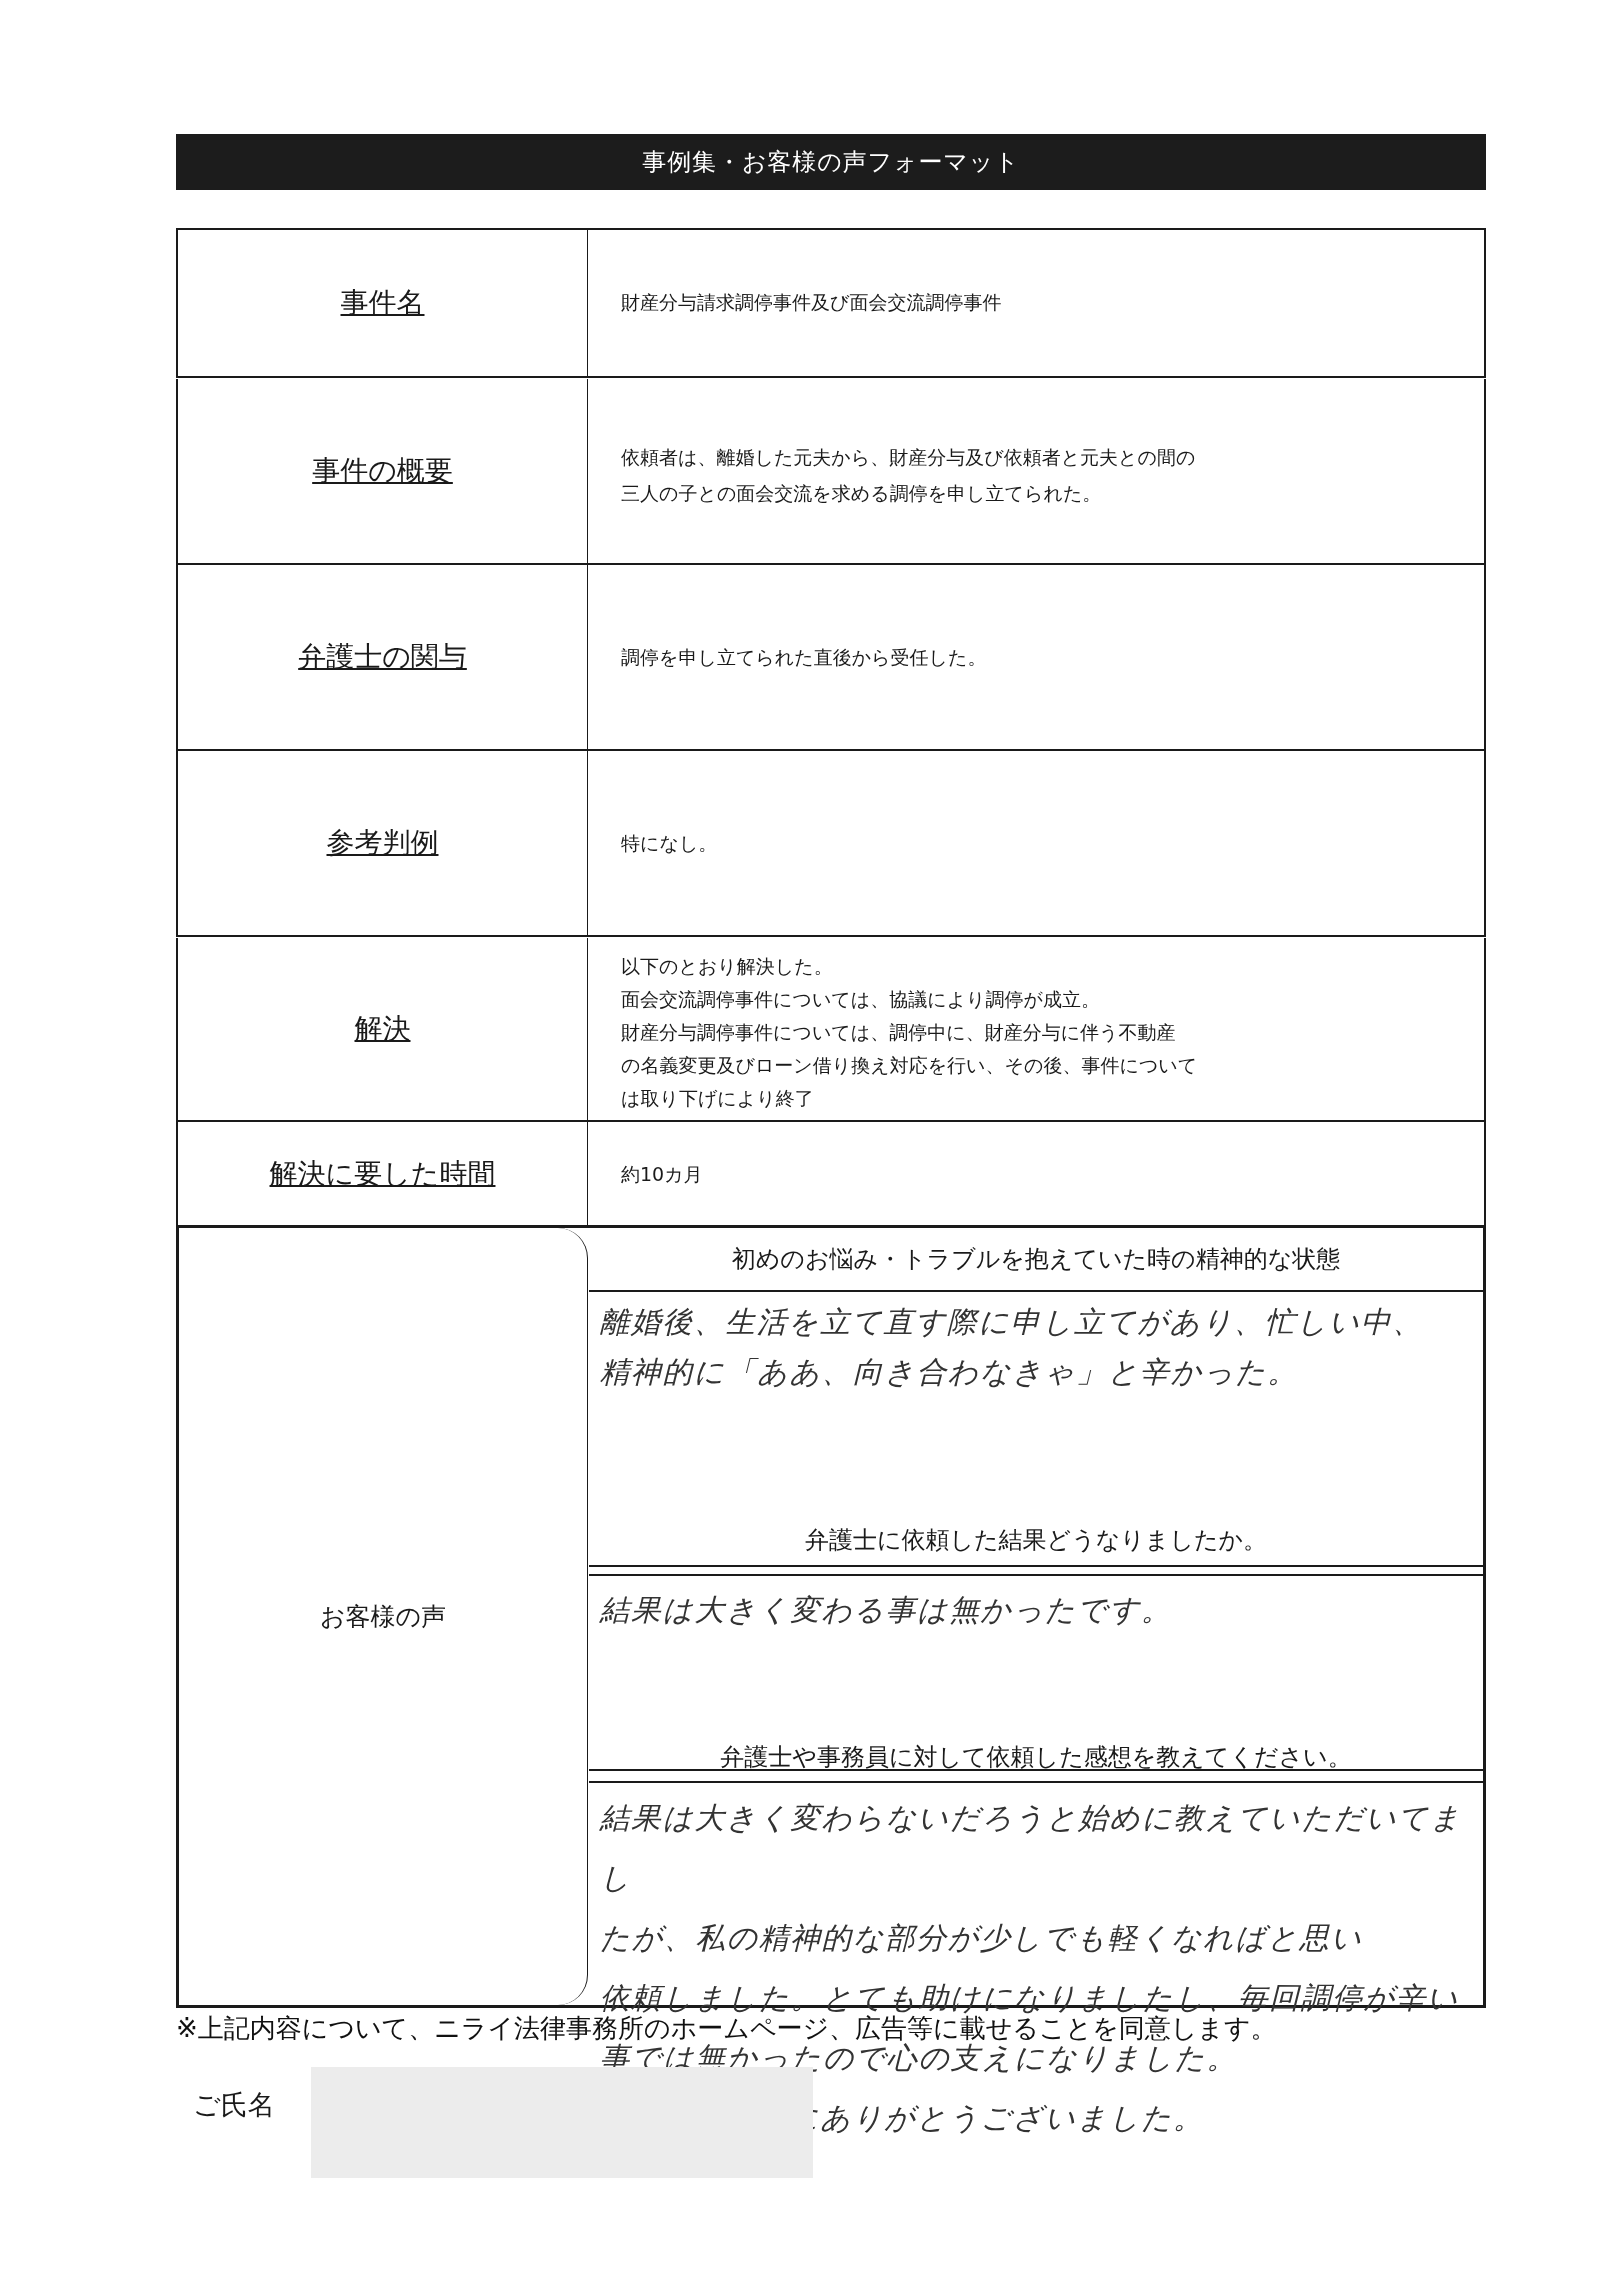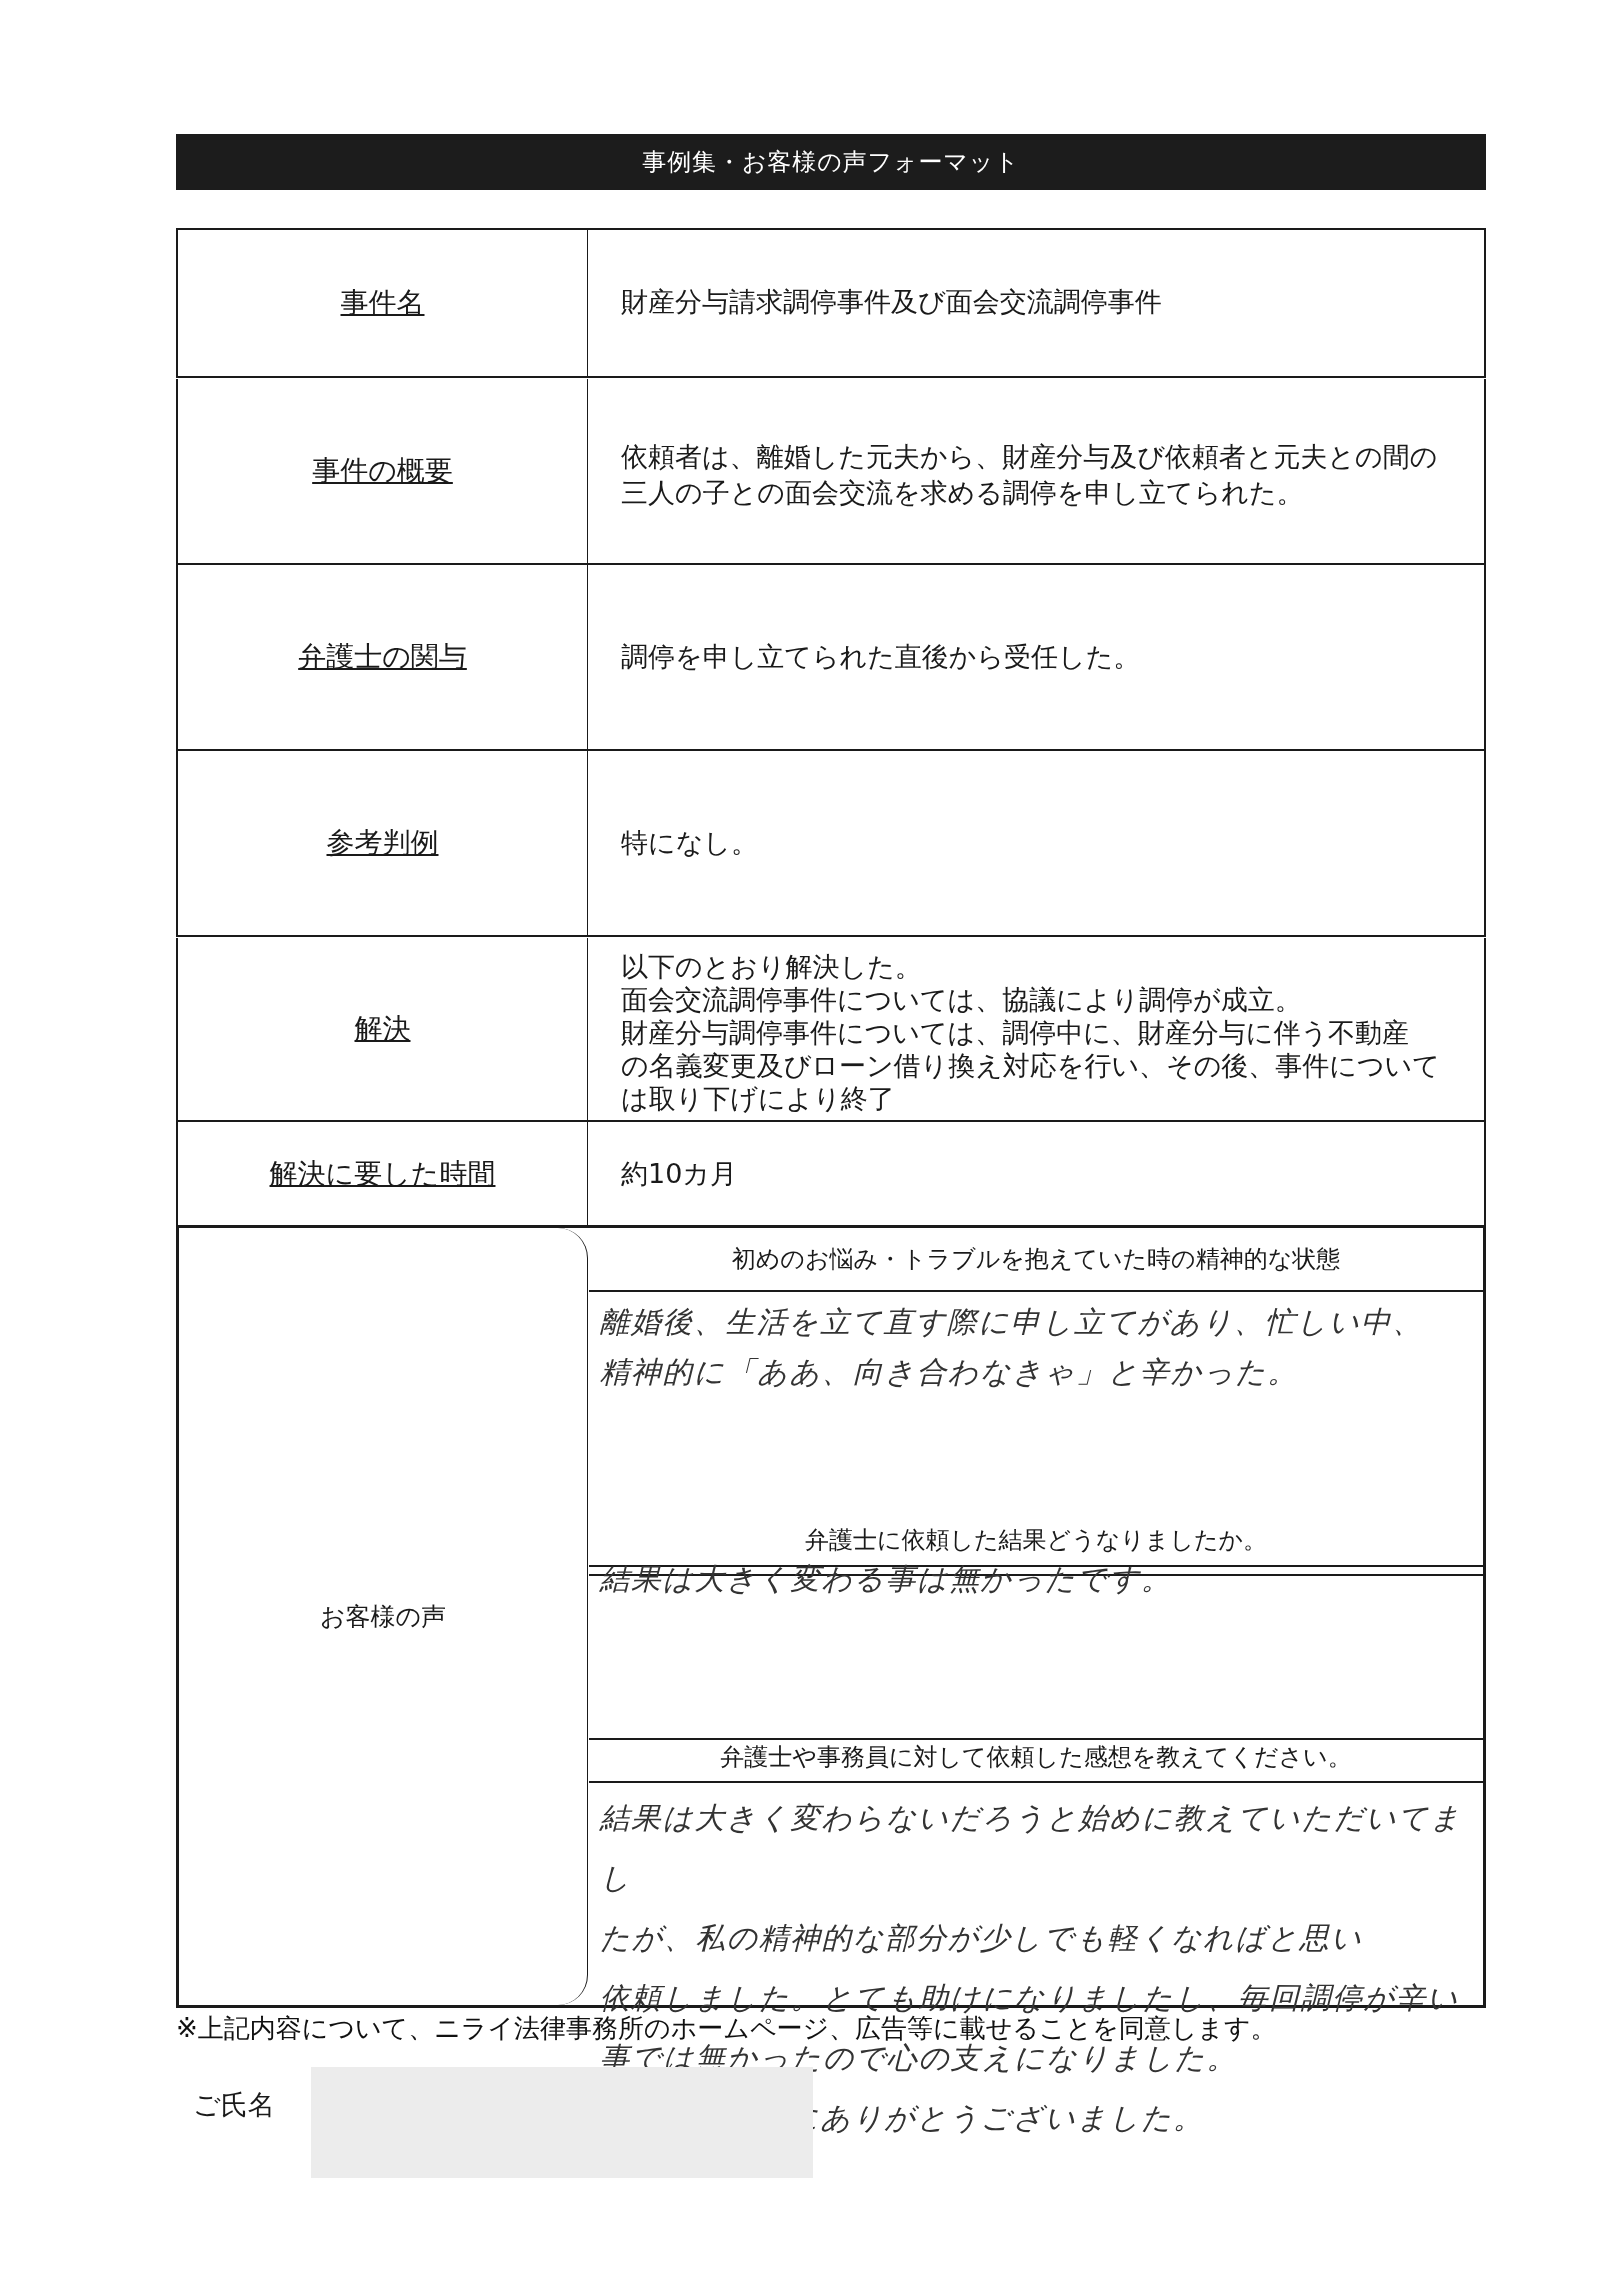--- a/index.html
+++ b/index.html
@@ -11,21 +11,21 @@
   .tbl { position:absolute; left:176px; width:1310px; box-sizing:border-box; }
   .row { position:absolute; left:0; width:1310px; box-sizing:border-box;
          border-left:2.7px solid #1a1a1a; border-right:2.7px solid #1a1a1a;
          border-bottom:2.7px solid #1a1a1a; }
   .row.first { border-top:2.7px solid #1a1a1a; }
   .label { position:absolute; left:0; top:0; bottom:0; width:409px;
            border-right:1.8px solid #1a1a1a; display:flex; align-items:center;
            justify-content:center; font-size:28px;text-decoration:underline; }
   .value { position:absolute; left:411px; right:0; top:0; bottom:0;
            display:flex; align-items:center; padding-left:32px; padding-right:12.5px;
-           font-size:27px; line-height:36px; box-sizing:border-box; }
+           font-size:19px; line-height:36px; box-sizing:border-box; }
   .multiline { white-space:pre-line;margin-top:7px; }
   .voice { position:absolute; left:176px; top:1225px; width:1310px; height:783px;
            box-sizing:border-box; border:3.6px solid #1a1a1a; }
   .voice-label { position:absolute; left:0; top:0; bottom:0; width:408px;
                  border-right:1.8px solid #1a1a1a; display:flex; align-items:center;
                  justify-content:center; font-size:25px;border-radius:30px; }
   .q { position:absolute; left:410px; right:0; box-sizing:border-box;
        display:flex; align-items:center; justify-content:center; font-size:24px;
        border-bottom:2.7px solid #1a1a1a; }
   .a { position:absolute; left:410px; right:0; box-sizing:border-box;
@@ -80,21 +80,21 @@
 </div>
 
 <div class="voice">
   <div class="voice-label">お客様の声</div>
 
   <div class="q" style="top:0;height:64px;">初めのお悩み・トラブルを抱えていた時の精神的な状態</div>
   <div class="a bordered" style="top:64px;height:284px;">離婚後、生活を立て直す際に申し立てがあり、忙しい中、
 精神的に「ああ、向き合わなきゃ」と辛かった。</div>
 
   <div class="q" style="top:287px;height:52px;">弁護士に依頼した結果どうなりましたか。</div>
-  <div class="a bordered" style="top:321px;height:191px;">結果は大きく変わる事は無かったです。</div>
+  <div class="a bordered" style="top:352px;height:191px;">結果は大きく変わる事は無かったです。</div>
 
   <div class="q" style="top:505px;height:50px;">弁護士や事務員に対して依頼した感想を教えてください。</div>
   <div class="a" style="top:555px;height:220px;line-height:60px;">結果は大きく変わらないだろうと始めに教えていただいてまし
 たが、私の精神的な部分が少しでも軽くなればと思い
 依頼しました。とても助けになりましたし、毎回調停が辛い
 事では無かったので心の支えになりました。
 　　　　本当にありがとうございました。</div>
 </div>
 
 <div class="consent">※上記内容について、ニライ法律事務所のホームページ、広告等に載せることを同意します。</div>

